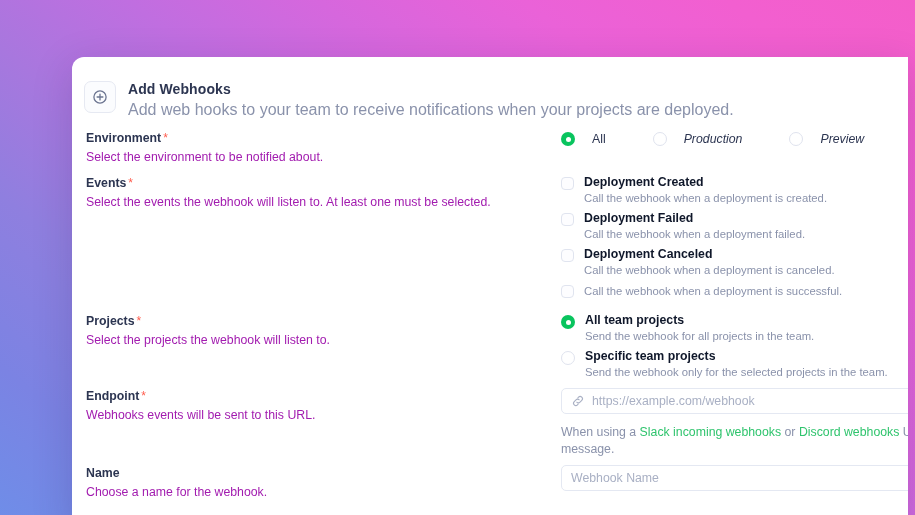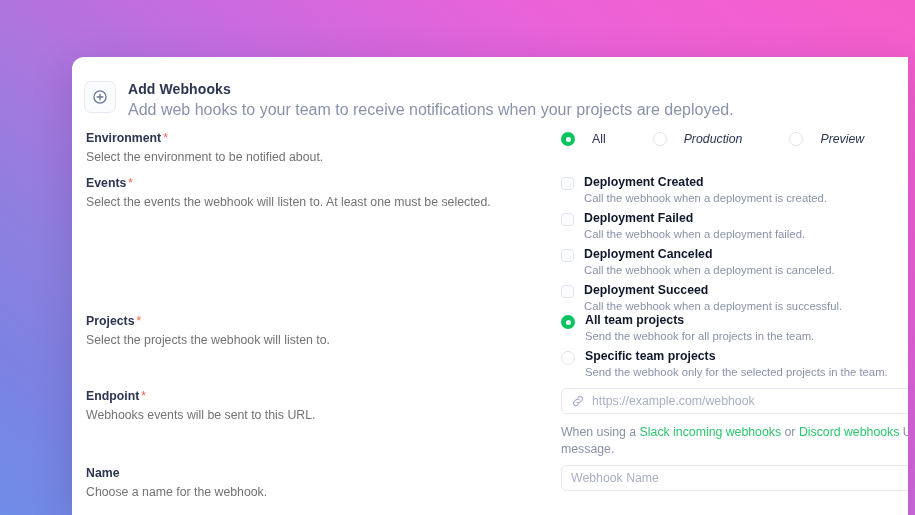--- a/index.html
+++ b/index.html
@@ -95,21 +95,21 @@
     line-height: 16px;
   }
   .req {
     color: #ff5c4d;
     font-weight: normal;
     font-size: 12px;
     margin-left: 2px;
   }
   .label-desc {
     font-size: 12.3px;
-    color: #737373;
+    color: #a21caf;
     line-height: 16px;
     margin-top: 3px;
   }
 
   
   .sec { position: absolute; left: 0; width: 1010px; display: flex; }
   .sec-env     { top: 73px; }
   .sec-events  { top: 118px; }
   .sec-proj    { top: 256px; }
   .sec-endpoint{ top: 331px; }
@@ -295,21 +295,20 @@
             <span class="checkbox"></span>
             <div class="opt-texts">
               <div class="opt-title">Deployment Canceled</div>
               <div class="opt-desc">Call the webhook when a deployment is canceled.</div>
             </div>
           </div>
 
           <div class="opt-row">
             <span class="checkbox"></span>
             <div class="opt-texts">
-              <div class="opt-title">Deployment Succeed</div>
               <div class="opt-desc">Call the webhook when a deployment is successful.</div>
             </div>
           </div>
 
         </div>
       </div>
     </div>
 
     <div class="sec sec-proj">
       <div class="row-label">

